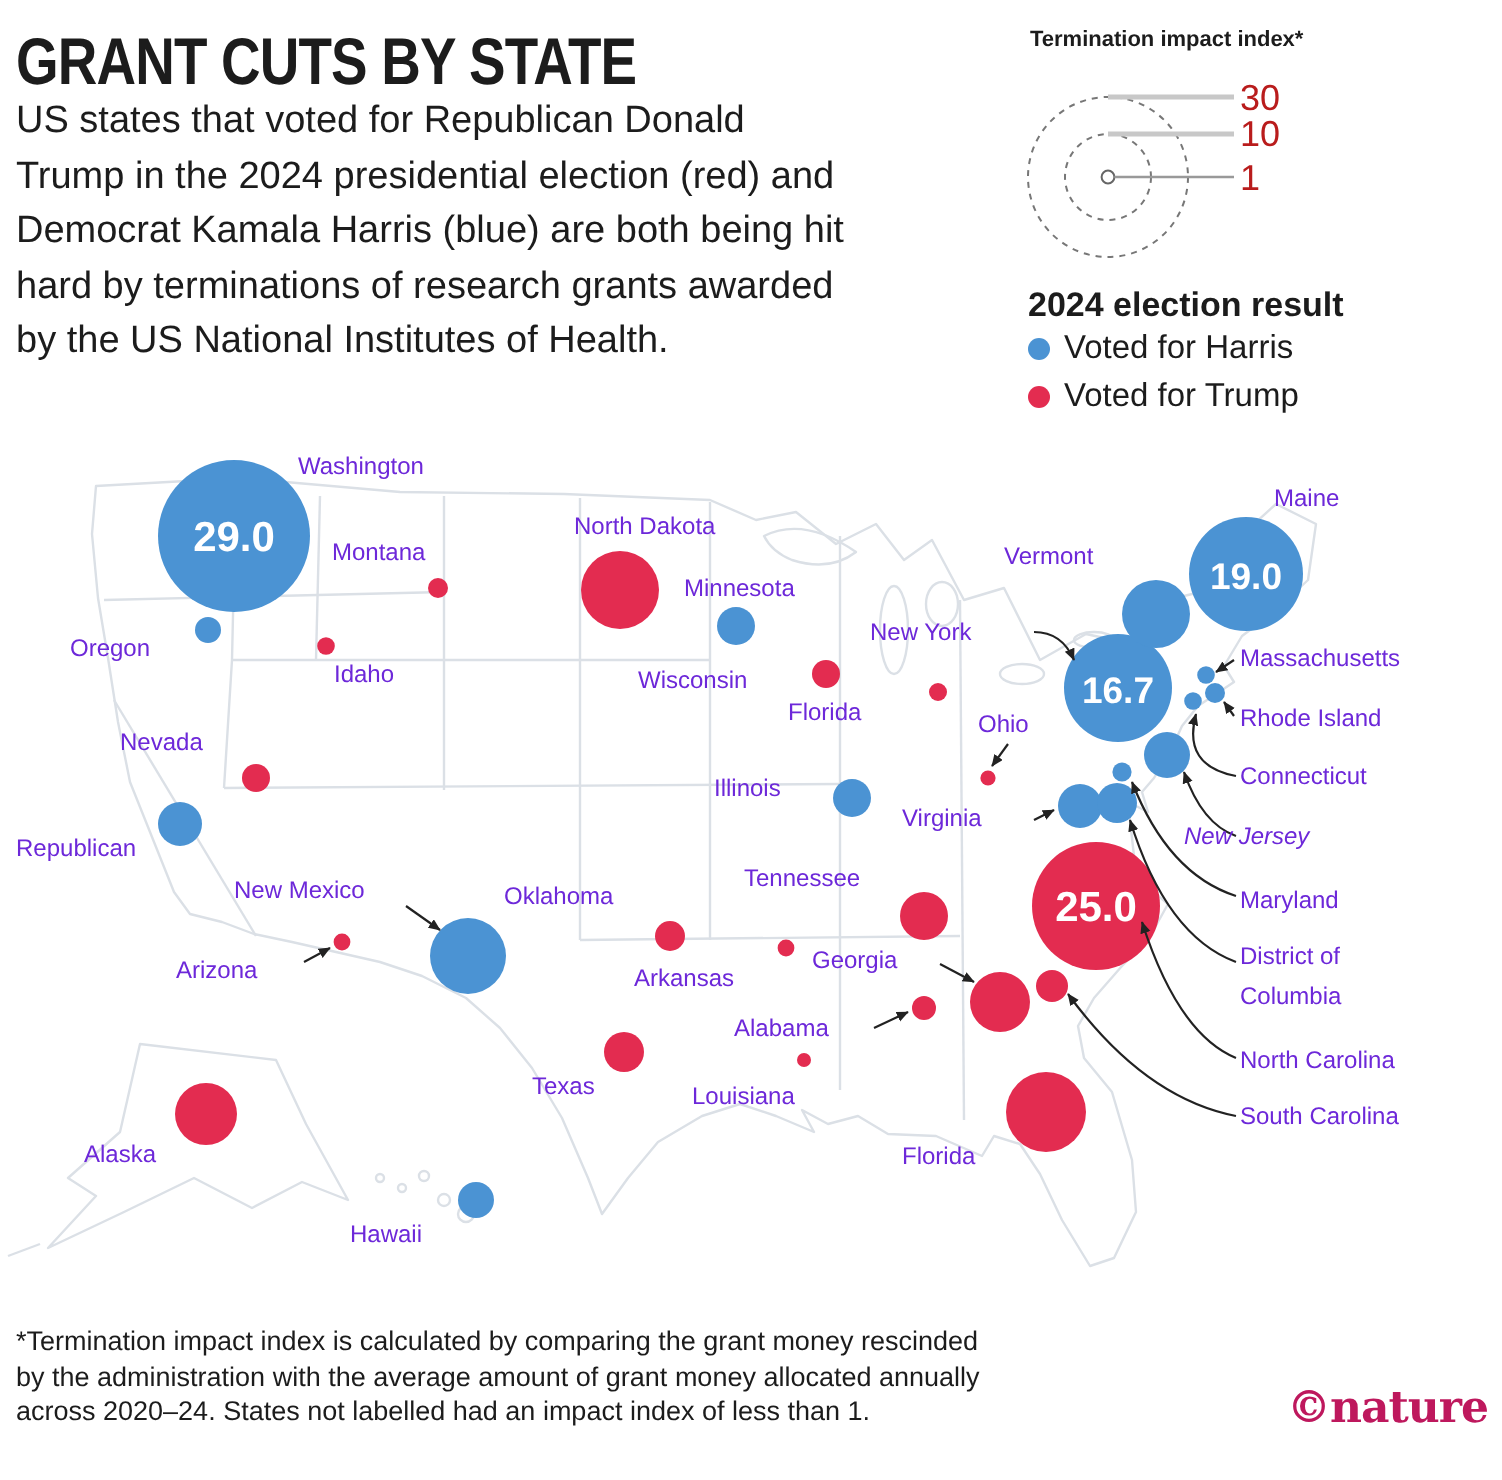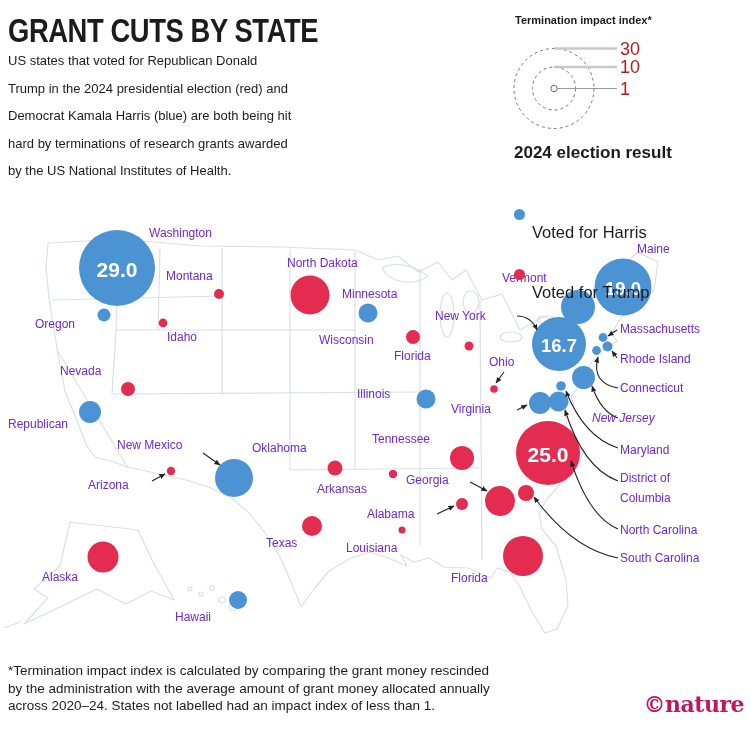--- a/index.html
+++ b/index.html
@@ -13,31 +13,31 @@
     position:absolute;font-size:12px;line-height:19.5px;color:#6d28d9;
     white-space:pre-line;
   }
   .tick-label{position:absolute;font-size:18px;line-height:18px;color:#b91c1c;}
   #title{
     position:absolute;left:8px;top:12px;font-size:33px;font-weight:bold;
     letter-spacing:-0.5px;transform:scaleX(0.83);transform-origin:left top;
     white-space:nowrap;z-index:3;
   }
   #subtitle{
-    position:absolute;left:8px;top:47px;width:460px;font-size:13px;line-height:27.5px;
+    position:absolute;left:8px;top:47px;width:460px;font-size:19px;line-height:27.5px;
     white-space:pre-line;z-index:3;
   }
   #size-legend-title{
     position:absolute;left:515px;top:14px;font-size:11px;font-weight:bold;z-index:3;text-align:center;
   }
   #color-legend{position:absolute;left:514px;top:143px;z-index:3;}
-  #color-legend-title{font-size:17px;font-weight:bold;margin-bottom:24px;}
+  #color-legend-title{font-size:17px;font-weight:bold;margin-bottom:2px;}
   .color-row{display:flex;align-items:center;margin-bottom:5px;}
   .color-dot{width:11px;height:11px;border-radius:50%;margin-right:7px;flex:0 0 auto;}
-  .color-row-label{font-size:16.5px;margin-top:36px;}
+  .color-row-label{font-size:16.5px;}
   #footnote{
     position:absolute;left:8px;top:662px;font-size:13.5px;line-height:17.5px;
     white-space:pre-line;z-index:3;
   }
   #credit{
     position:absolute;right:7px;top:691px;font-size:22px;color:#be185d;
     font-family:"DejaVu Serif",serif;font-weight:bold;z-index:3;letter-spacing:-0.5px;
   }
 </style>
 </head>

